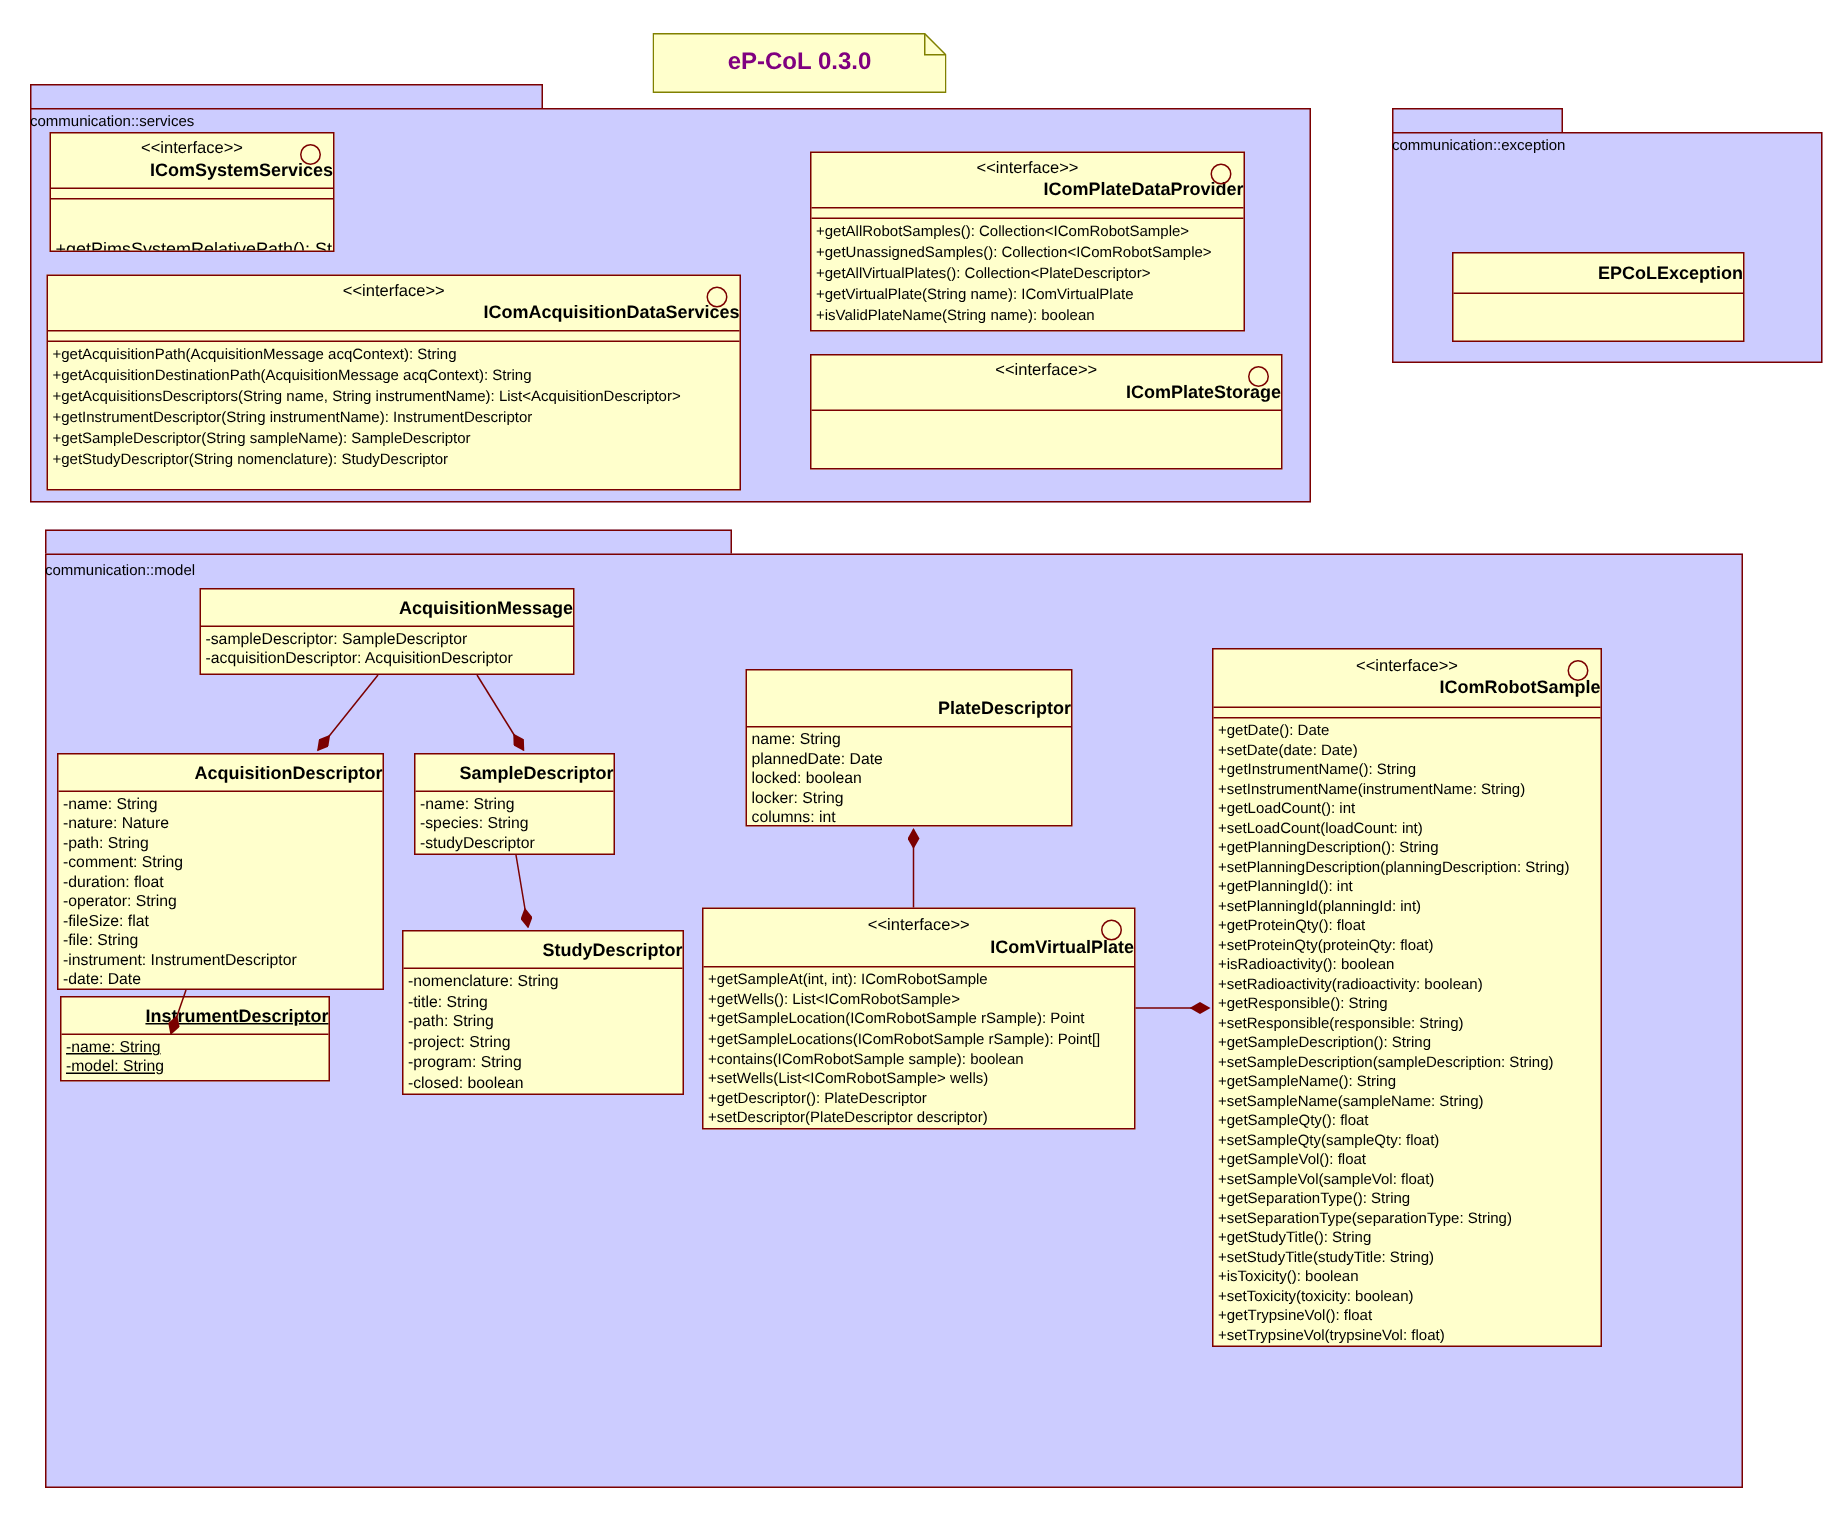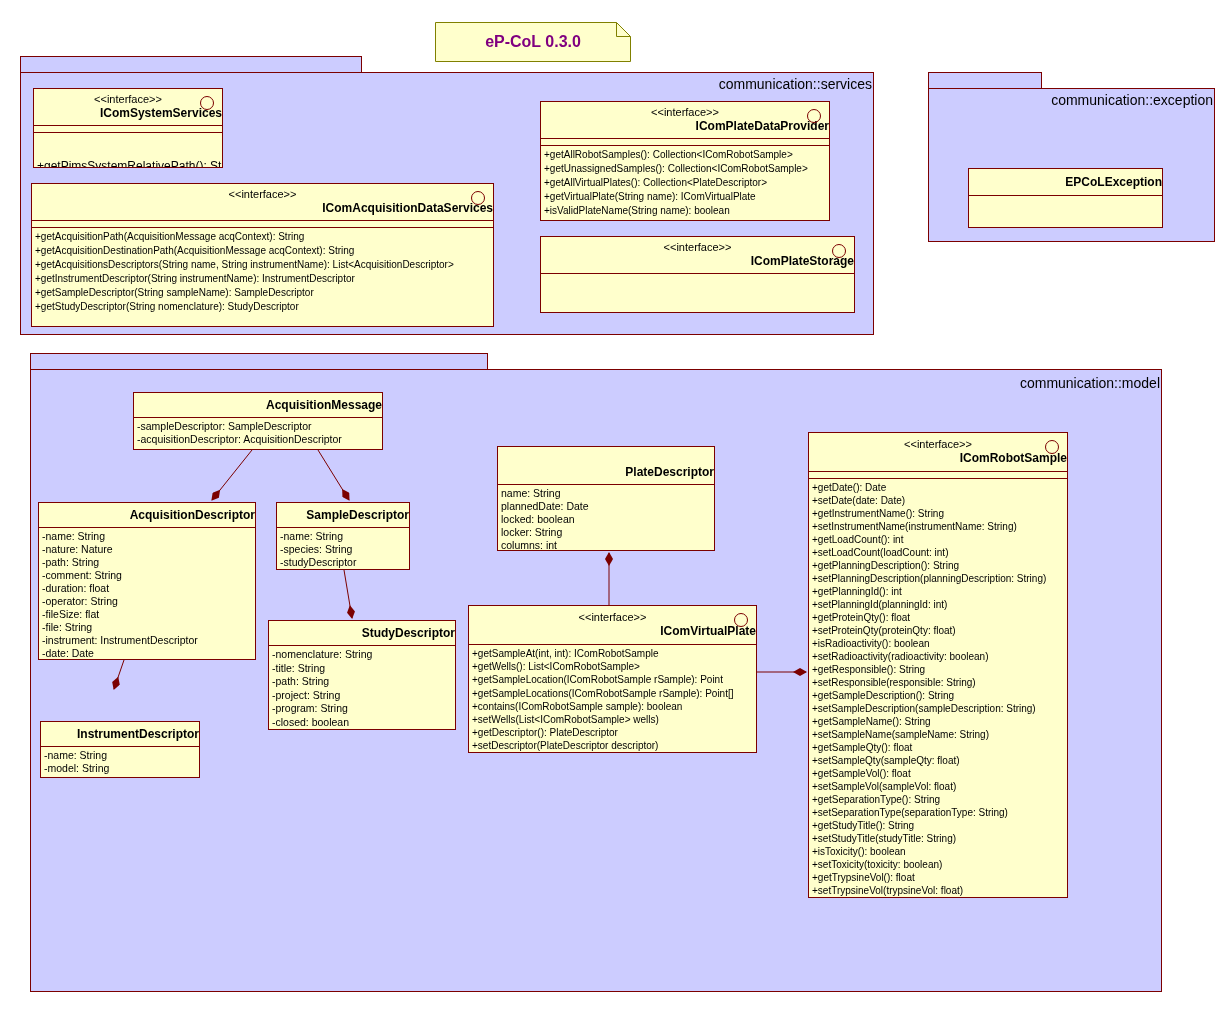--- a/index.html
+++ b/index.html
@@ -1,21 +1,21 @@
 <!DOCTYPE html>
 <html><head>
 <meta charset="utf-8">
 <style>
   html,body{margin:0;padding:0;background:#ffffff;}
   #diagram{position:relative;width:1228px;height:1012px;background:#ffffff;
            font-family:"Liberation Sans", sans-serif;color:#000;}
   
   .pkg-tab{position:absolute;background:#ccccff;border:1px solid #7b0000;z-index:1;}
   .pkg-body{position:absolute;background:#ccccff;border:1px solid #7b0000;z-index:1;}
-  .pkg-label{position:absolute;z-index:2;font-size:14px;text-align:right;color:#000;}
+  .pkg-label{position:absolute;z-index:2;font-size:10px;text-align:left;color:#000;}
   
   .note{position:absolute;z-index:3;}
   .note-text{position:absolute;left:0;top:0;width:100%;height:100%;
              display:flex;align-items:center;justify-content:center;
              font-size:16px;font-weight:bold;color:#800080;}
   
   .cls{position:absolute;z-index:4;background:#ffffcc;border:1px solid #7b0000;
        display:flex;flex-direction:column;box-sizing:border-box;}
   .cls-hd{position:relative;border-bottom:1px solid #7b0000;flex:none;
           display:flex;flex-direction:column;justify-content:center;}
@@ -168,21 +168,21 @@
       </div>
       <div class="cls-mem" style="font-size: 10.5px; line-height: 13.5px;">
         <div class="mline">-nomenclature: String</div>
         <div class="mline">-title: String</div>
         <div class="mline">-path: String</div>
         <div class="mline">-project: String</div>
         <div class="mline">-program: String</div>
         <div class="mline">-closed: boolean</div>
       </div>
     </div>
-    <div class="cls" style="left: 40px; top: 721px; width: 160px; height: 57px;">
+    <div class="cls" style="left: 40px; top: 664px; width: 180px; height: 57px; text-decoration: underline;">
       <div class="cls-hd" style="height: 24px;">
         <div class="nm">InstrumentDescriptor</div>
       </div>
       <div class="cls-mem" style="font-size: 10.5px; line-height: 13px;">
         <div class="mline">-name: String</div>
         <div class="mline">-model: String</div>
       </div>
     </div>
     <div class="cls" style="left: 497px; top: 446px; width: 218px; height: 105px;">
       <div class="cls-hd" style="height: 24px; margin-top: 13px;">

